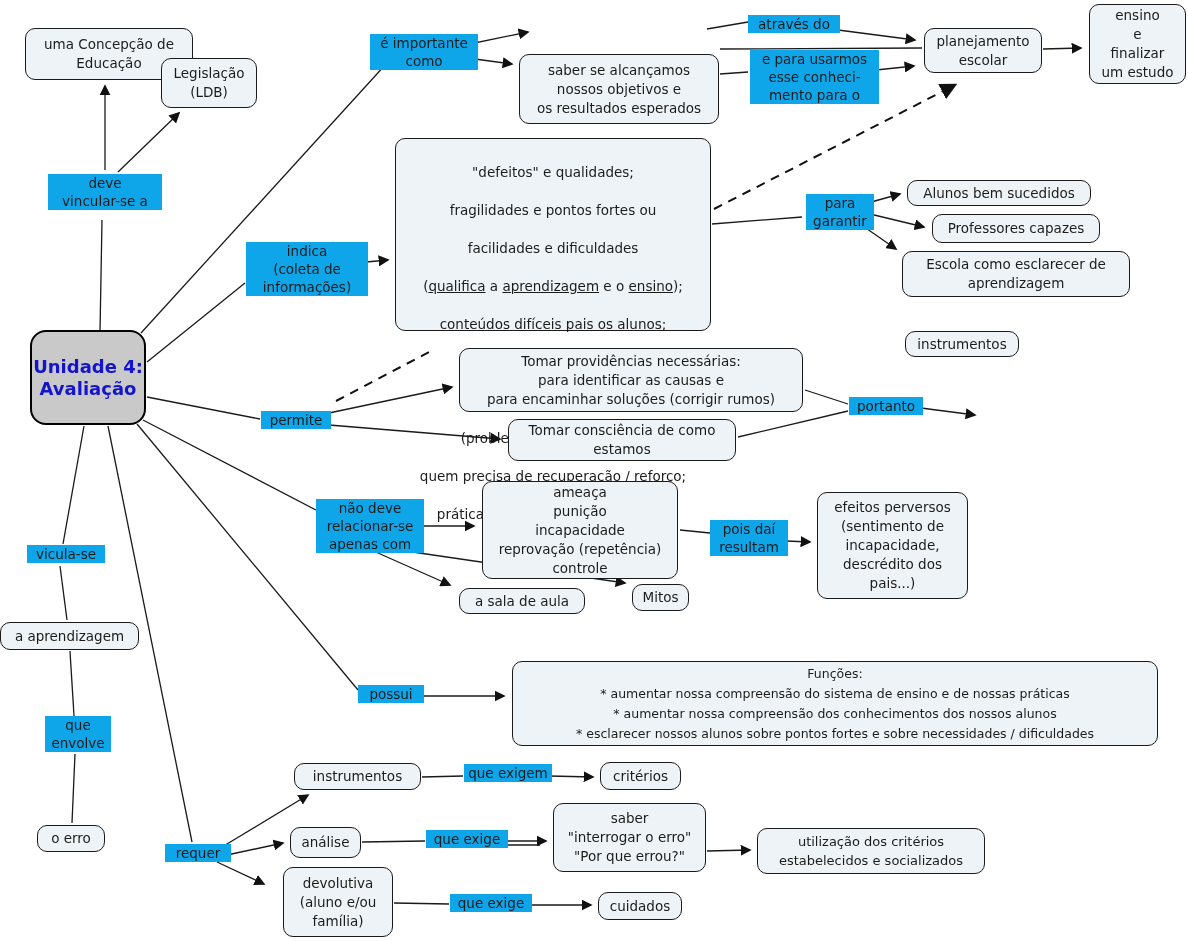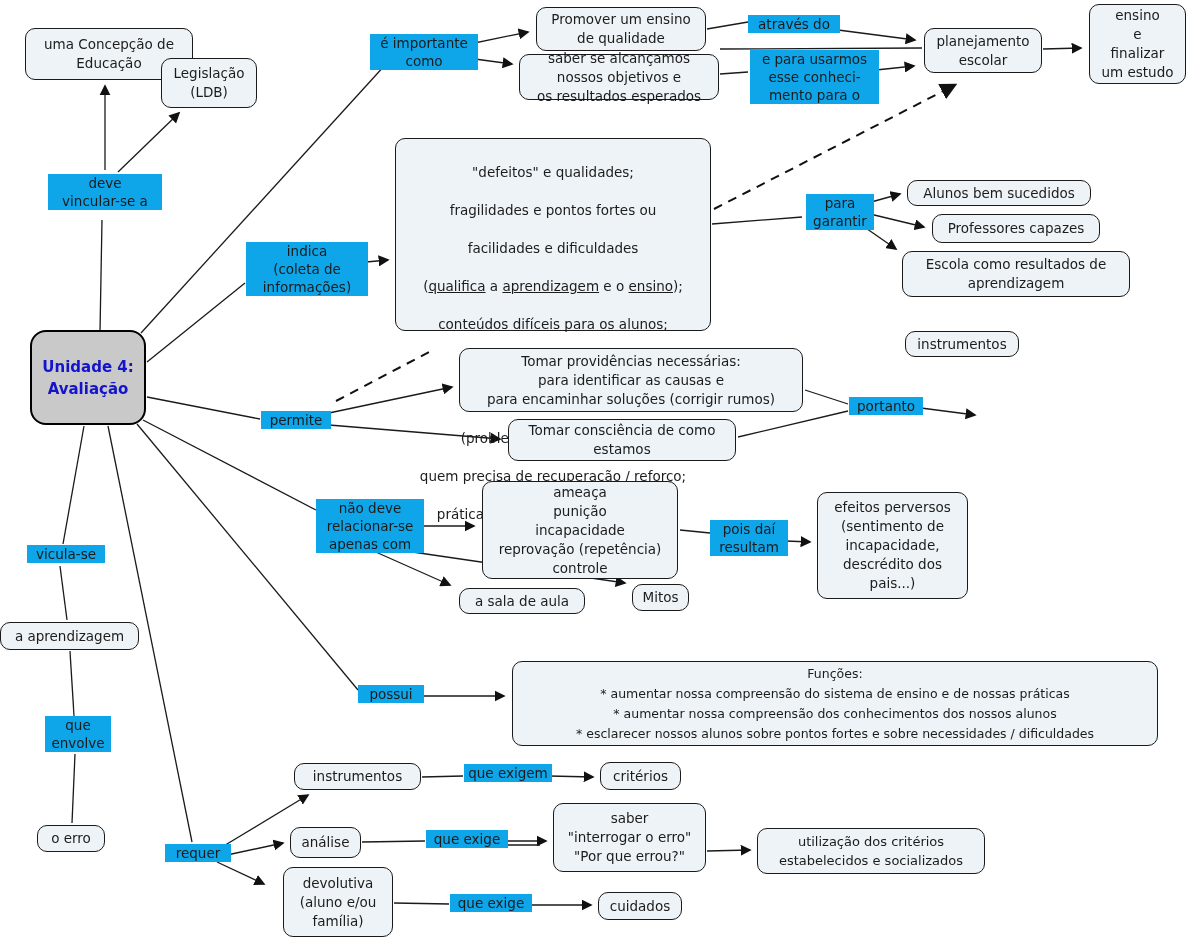--- a/index.html
+++ b/index.html
@@ -16,21 +16,21 @@
   #wires{position:absolute;left:0;top:0;z-index:0;}
   .concept{position:absolute;z-index:2;display:flex;align-items:center;justify-content:center;
            text-align:center;white-space:pre-line;background:var(--box_fill);
            border:1px solid var(--box_border);border-radius:10px;box-sizing:border-box;
            font-size:13.5px;line-height:19px;padding:2px 5px;}
   .llabel{position:absolute;z-index:1;text-align:center;white-space:pre-line;background:#0ea5e9;
           font-size:13.5px;line-height:18px;padding:0 2px;}
   .mainnode{position:absolute;z-index:2;display:flex;align-items:center;justify-content:center;
             text-align:center;white-space:pre-line;background:var(--node_fill);
             border:2px solid #000;border-radius:16px;box-sizing:border-box;
-            font-size:15px;line-height:22px;font-weight:bold;color:var(--node_text);}
+            font-size:18px;line-height:22px;font-weight:bold;color:var(--node_text);}
   .bigbox{display:block;padding:5px 4px;line-height:19px;}
   .bigbox div{white-space:pre-line;}
   .u{text-decoration:underline;}
   .small{font-size:12.5px;line-height:20px;}
   .mid{font-size:13px;line-height:19px;}
 </style>
 </head>
 <body>
 
 <div id="canvas">
@@ -112,48 +112,46 @@
     </g>
   </svg>
 
   <div class="mainnode" style="left:30px;top:330px;width:116px;height:95px;">Unidade 4:
 Avaliação</div>
 
   <div class="concept" style="left:25px;top:28px;width:168px;height:52px;">uma Concepção de
 Educação</div>
   <div class="concept" style="left:161px;top:58px;width:96px;height:50px;">Legislação
 (LDB)</div>
-  <div class="concept" style="left:536px;top:7px;width:170px;height:44px;">Promover um ensino
-de qualidade</div>
-  <div class="concept" style="left:519px;top:54px;width:200px;height:46px;">saber se alcançamos
+  <div class="concept" style="left:519px;top:54px;width:200px;height:70px;">saber se alcançamos
 nossos objetivos e
 os resultados esperados</div>
   <div class="concept" style="left:924px;top:28px;width:118px;height:45px;">planejamento
 escolar</div>
   <div class="concept" style="left:1089px;top:4px;width:97px;height:80px;">ensino
 e
 finalizar
 um estudo</div>
 
   <div class="concept bigbox" style="left:395px;top:138px;width:316px;height:193px;">
     <div>"defeitos" e qualidades;</div>
     <div>fragilidades e pontos fortes ou</div>
     <div>facilidades e dificuldades</div>
     <div><span>(</span><span class="u">qualifica</span><span> a </span><span class="u">aprendizagem</span><span> e o </span><span class="u">ensino</span><span>);</span></div>
-    <div>conteúdos difíceis para os alunos;</div>
+    <div>conteúdos difíceis pais os alunos;</div>
     <div>necessidades do trabalho</div>
     <div>de formação de professores</div>
     <div>(problemas e dificuldades);</div>
     <div>quem precisa de recuperação / reforço;</div>
     <div>práticas que precisam ser revistas</div>
   </div>
 
   <div class="concept" style="left:907px;top:180px;width:184px;height:26px;">Alunos bem sucedidos</div>
   <div class="concept" style="left:932px;top:214px;width:168px;height:29px;">Professores capazes</div>
-  <div class="concept" style="left:902px;top:251px;width:228px;height:46px;">Escola como resultados de
+  <div class="concept" style="left:902px;top:251px;width:228px;height:46px;">Escola como esclarecer de
 aprendizagem</div>
   <div class="concept" style="left:905px;top:331px;width:114px;height:26px;">instrumentos</div>
 
   <div class="concept" style="left:508px;top:419px;width:228px;height:42px;">Tomar consciência de como
 estamos</div>
   <div class="concept" style="left:459px;top:348px;width:344px;height:64px;">Tomar providências necessárias:
 para identificar as causas e
 para encaminhar soluções (corrigir rumos)</div>
 
   <div class="concept" style="left:482px;top:481px;width:196px;height:98px;">ameaça

